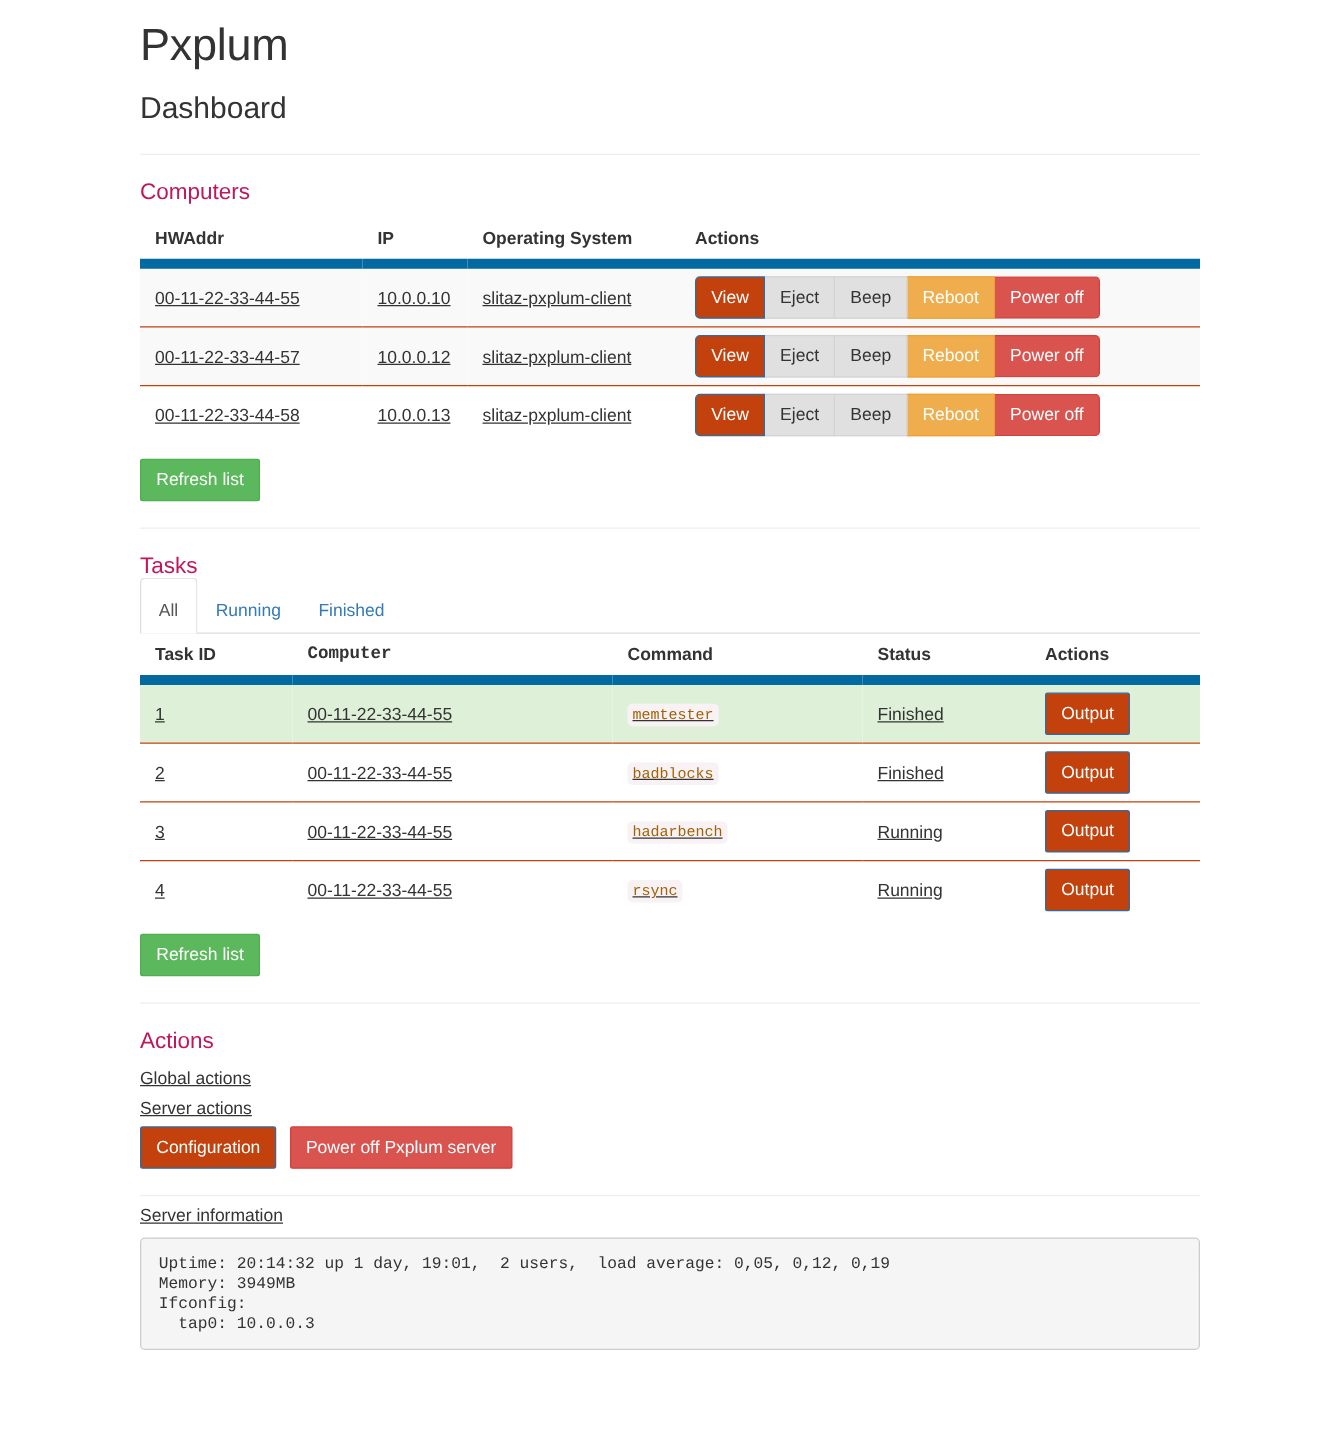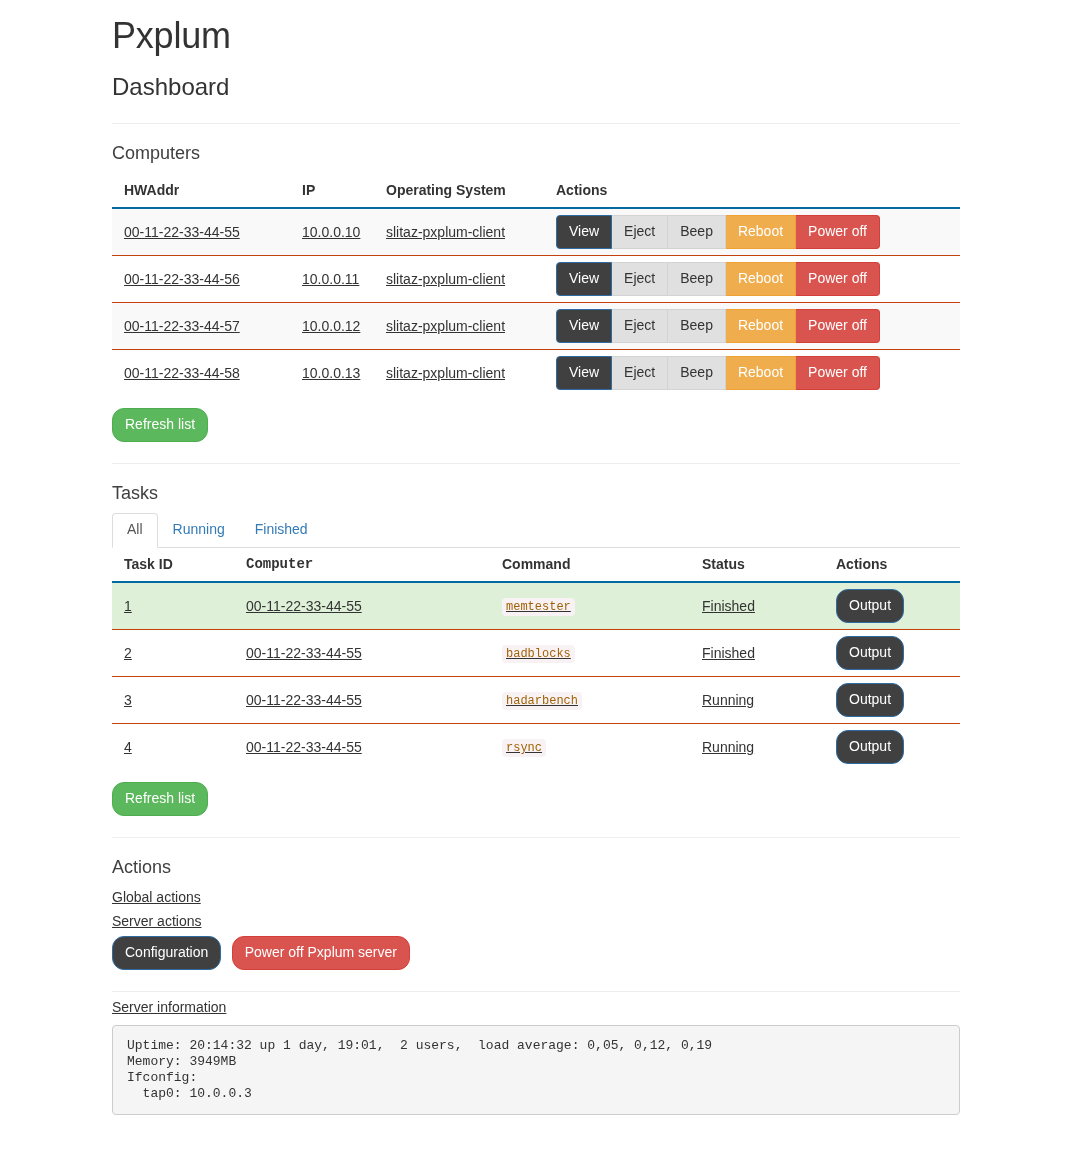--- a/index.html
+++ b/index.html
@@ -36,21 +36,21 @@
     border-top: 1px solid #eeeeee;
     margin: 21px 0 0 0;
     height: 0;
     width: 848px;
   }
 
   
   .section-h {
     font-size: 18px;
     font-weight: normal;
-    color: #404040;
+    color: #be185d;
     margin: 18px 0 10px 0;
     line-height: 22px;
   }
   .sub-label {
     font-size: 14px;
     color: #333;
     margin: 6px 0 6px 0;
     line-height: 18px;
     text-decoration: underline;
   }
@@ -59,21 +59,21 @@
   table.tbl {
     width: 848px;
     border-collapse: collapse;
     font-size: 14px;
   }
   table.tbl th {
     text-align: left;
     font-weight: bold;
     color: #333;
     padding: 8px 8px 9px 12px;
-    border-bottom: 2px solid #0369a1;
+    border-bottom: 8px solid #0369a1;
     vertical-align: bottom;
     font-size: 14px;
   }
   table.tbl td {
     padding: 9px 8px 9px 12px;
     border-top: 1px solid #c2410c;
     vertical-align: middle;
     color: #333;
     font-size: 14px;
     text-decoration: underline;
@@ -93,28 +93,28 @@
   .col-stat { width: 134px; }
   .col-tact { width: auto; }
 
   
   .btn {
     display: inline-block;
     font-size: 14px;
     line-height: 1.42857;
     padding: 6px 12px;
     border: 1px solid transparent;
-    border-radius: 12px;
+    border-radius: 2px;
     cursor: pointer;
     white-space: nowrap;
     text-align: center;
     font-family: "Liberation Sans", sans-serif;
     vertical-align: middle;
   }
-  .btn-primary { background: #404040; border-color: #2e6da4; color: #ffffff; }
+  .btn-primary { background: #c2410c; border-color: #2e6da4; color: #ffffff; }
   .btn-default { background: #e0e0e0; border-color: #d3d3d3; color: #333333; }
   .btn-warning { background: #f0ad4e; border-color: #eea236; color: #ffffff; }
   .btn-danger  { background: #d9534f; border-color: #d43f3a; color: #ffffff; }
   .btn-success { background: #5cb85c; border-color: #4cae4c; color: #ffffff; }
 
   
   .btn-group { display: inline-flex; vertical-align: middle; }
   .btn-group .btn {
     border-radius: 0;
     margin: 0;
@@ -141,21 +141,21 @@
     border-bottom: 1px solid #dddddd;
     height: 34px;
     width: 848px;
     display: flex;
     align-items: flex-end;
     margin-top: 2px;
   }
   .tab {
     font-size: 14px;
     line-height: 1.42857;
-    padding: 6px 14px 7px 14px;
+    padding: 16px 14px 7px 14px;
     margin-bottom: -1px;
     color: #337ab7;
     cursor: pointer;
     border: 1px solid transparent;
     border-radius: 4px 4px 0 0;
     background: transparent;
   }
   .tab.active {
     color: #555555;
     background: #ffffff;
@@ -219,62 +219,48 @@
           <td class="cell-actions">
             <span class="btn-group">
               <button class="btn btn-primary">View</button>
               <button class="btn btn-default">Eject</button>
               <button class="btn btn-default">Beep</button>
               <button class="btn btn-warning">Reboot</button>
               <button class="btn btn-danger">Power off</button>
             </span>
           </td>
         </tr>
-        <tr>
-          <td>00-11-22-33-44-56</td>
-          <td>10.0.0.11</td>
+        <tr class="striped">
+          <td>00-11-22-33-44-57</td>
+          <td>10.0.0.12</td>
           <td>slitaz-pxplum-client</td>
           <td class="cell-actions">
             <span class="btn-group">
               <button class="btn btn-primary">View</button>
               <button class="btn btn-default">Eject</button>
               <button class="btn btn-default">Beep</button>
               <button class="btn btn-warning">Reboot</button>
               <button class="btn btn-danger">Power off</button>
             </span>
           </td>
         </tr>
-        <tr class="striped">
-          <td>00-11-22-33-44-57</td>
-          <td>10.0.0.12</td>
+        <tr>
+          <td>00-11-22-33-44-58</td>
+          <td>10.0.0.13</td>
           <td>slitaz-pxplum-client</td>
           <td class="cell-actions">
             <span class="btn-group">
               <button class="btn btn-primary">View</button>
               <button class="btn btn-default">Eject</button>
               <button class="btn btn-default">Beep</button>
               <button class="btn btn-warning">Reboot</button>
               <button class="btn btn-danger">Power off</button>
             </span>
           </td>
         </tr>
-        <tr>
-          <td>00-11-22-33-44-58</td>
-          <td>10.0.0.13</td>
-          <td>slitaz-pxplum-client</td>
-          <td class="cell-actions">
-            <span class="btn-group">
-              <button class="btn btn-primary">View</button>
-              <button class="btn btn-default">Eject</button>
-              <button class="btn btn-default">Beep</button>
-              <button class="btn btn-warning">Reboot</button>
-              <button class="btn btn-danger">Power off</button>
-            </span>
-          </td>
-        </tr>
       </tbody>
     </table>
 
     <div class="btn-row">
       <button class="btn btn-success">Refresh list</button>
     </div>
 
     <hr class="hr">
 
     <h3 class="section-h">Tasks</h3>

